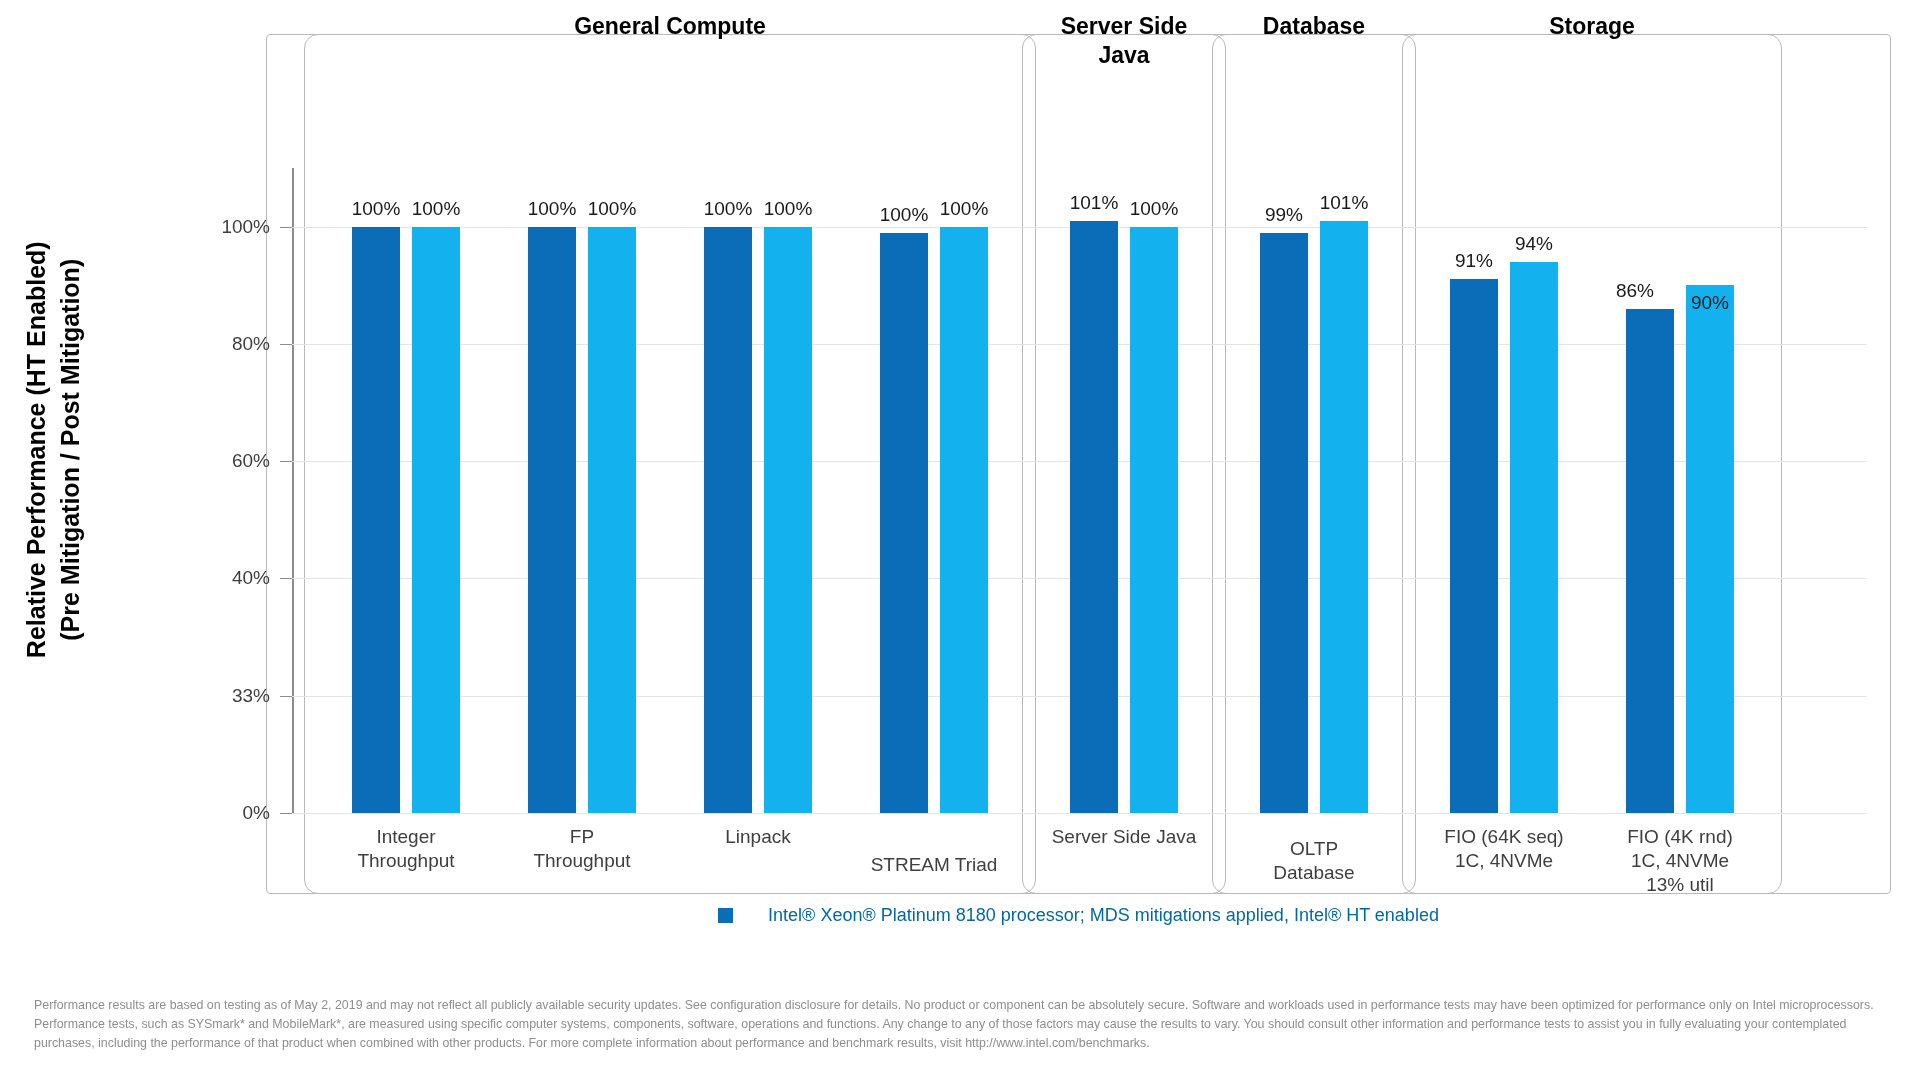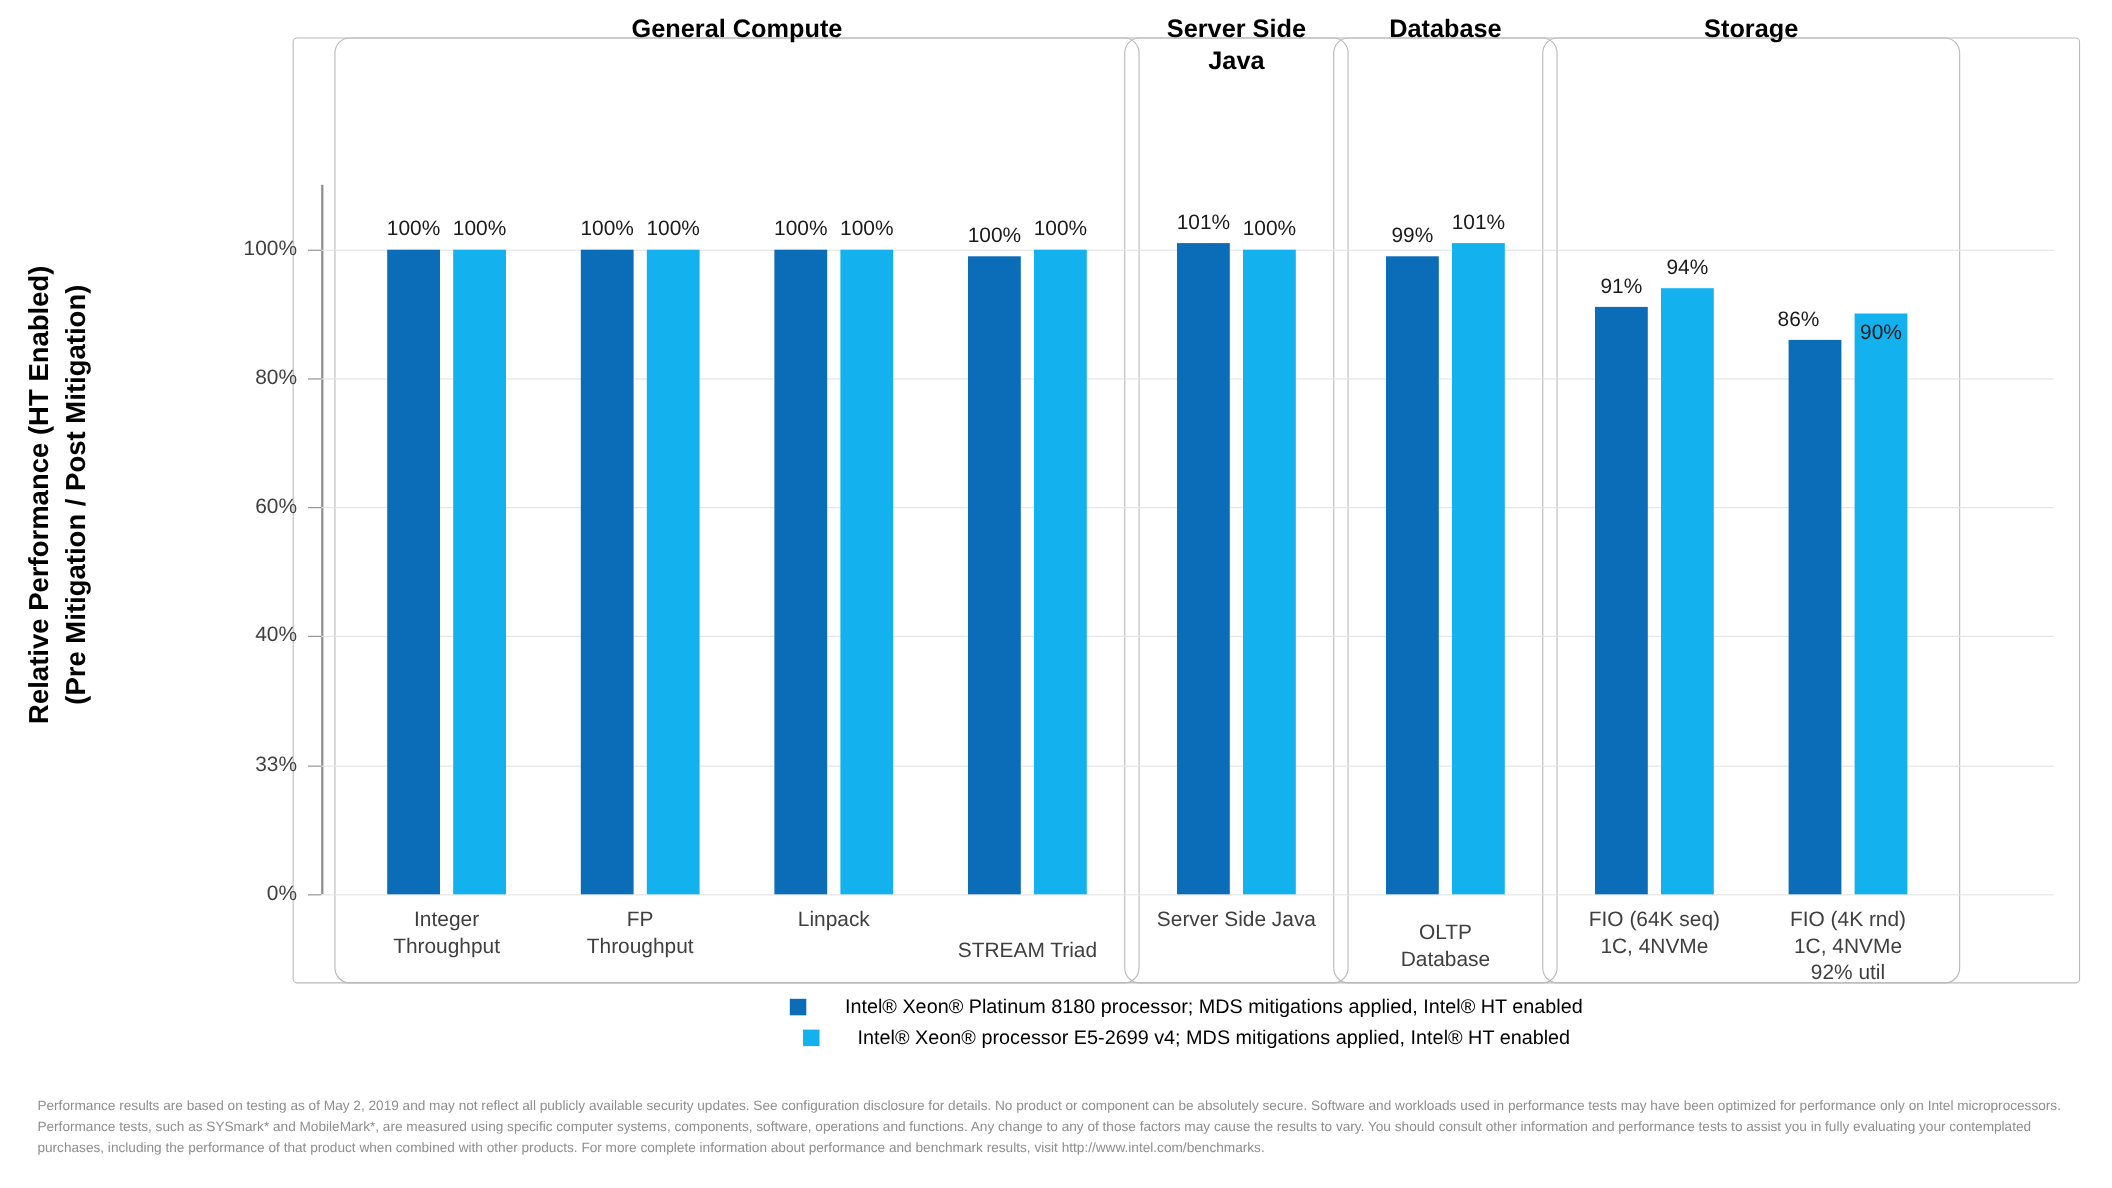--- a/index.html
+++ b/index.html
@@ -144,21 +144,21 @@
     margin-bottom: 7px;
   }
   .legend-swatch {
     width: 15px; height: 15px;
     flex: 0 0 auto;
   }
   .legend-swatch.s1 { background: #0b6cb7; }
   .legend-swatch.s2 { background: #14b1ef; }
   .legend-text {
     font-size: 18px;
-    color: #000000;
+    color: #0369a1;
     white-space: nowrap;
     margin-left: 26px;
   }
 
   
   #footnote {
     position: absolute;
     left: 34px; top: 996px;
     width: 1860px;
     font-size: 12.4px;
@@ -282,32 +282,28 @@
             <div>OLTP</div>
             <div>Database</div>
           </div>
           <div class="cat-label" style="left: 1114px; width: 196px; top: 657px;">
             <div>FIO (64K seq)</div>
             <div>1C, 4NVMe</div>
           </div>
           <div class="cat-label" style="left: 1290px; width: 196px; top: 657px;">
             <div>FIO (4K rnd)</div>
             <div>1C, 4NVMe</div>
-            <div>92% util</div>
+            <div>13% util</div>
           </div>
         </div>
     </div>
   </div>
 
   <div id="legend">
       <div class="legend-row">
         <span class="legend-swatch s1" style="background: rgb(11, 108, 183);"></span>
         <span class="legend-text">Intel® Xeon® Platinum 8180 processor; MDS mitigations applied, Intel® HT enabled</span>
       </div>
-      <div class="legend-row">
-        <span class="legend-swatch s2" style="background: rgb(20, 177, 239);"></span>
-        <span class="legend-text">Intel® Xeon® processor E5-2699 v4; MDS mitigations applied, Intel® HT enabled</span>
-      </div>
     </div>
 
   <div id="footnote">Performance results are based on testing as of May 2, 2019 and may not reflect all publicly available security updates. See configuration disclosure for details. No product or component can be absolutely secure. Software and workloads used in performance tests may have been optimized for performance only on Intel microprocessors.  Performance tests, such as SYSmark* and MobileMark*, are measured using specific computer systems, components, software, operations and functions.  Any change to any of those factors may cause the results to vary.  You should consult other information and performance tests to assist you in fully evaluating your contemplated purchases, including the performance of that product when combined with other products. For more complete information about performance and benchmark results, visit http://www.intel.com/benchmarks.</div>
 
 </div>
 
 </body></html>

